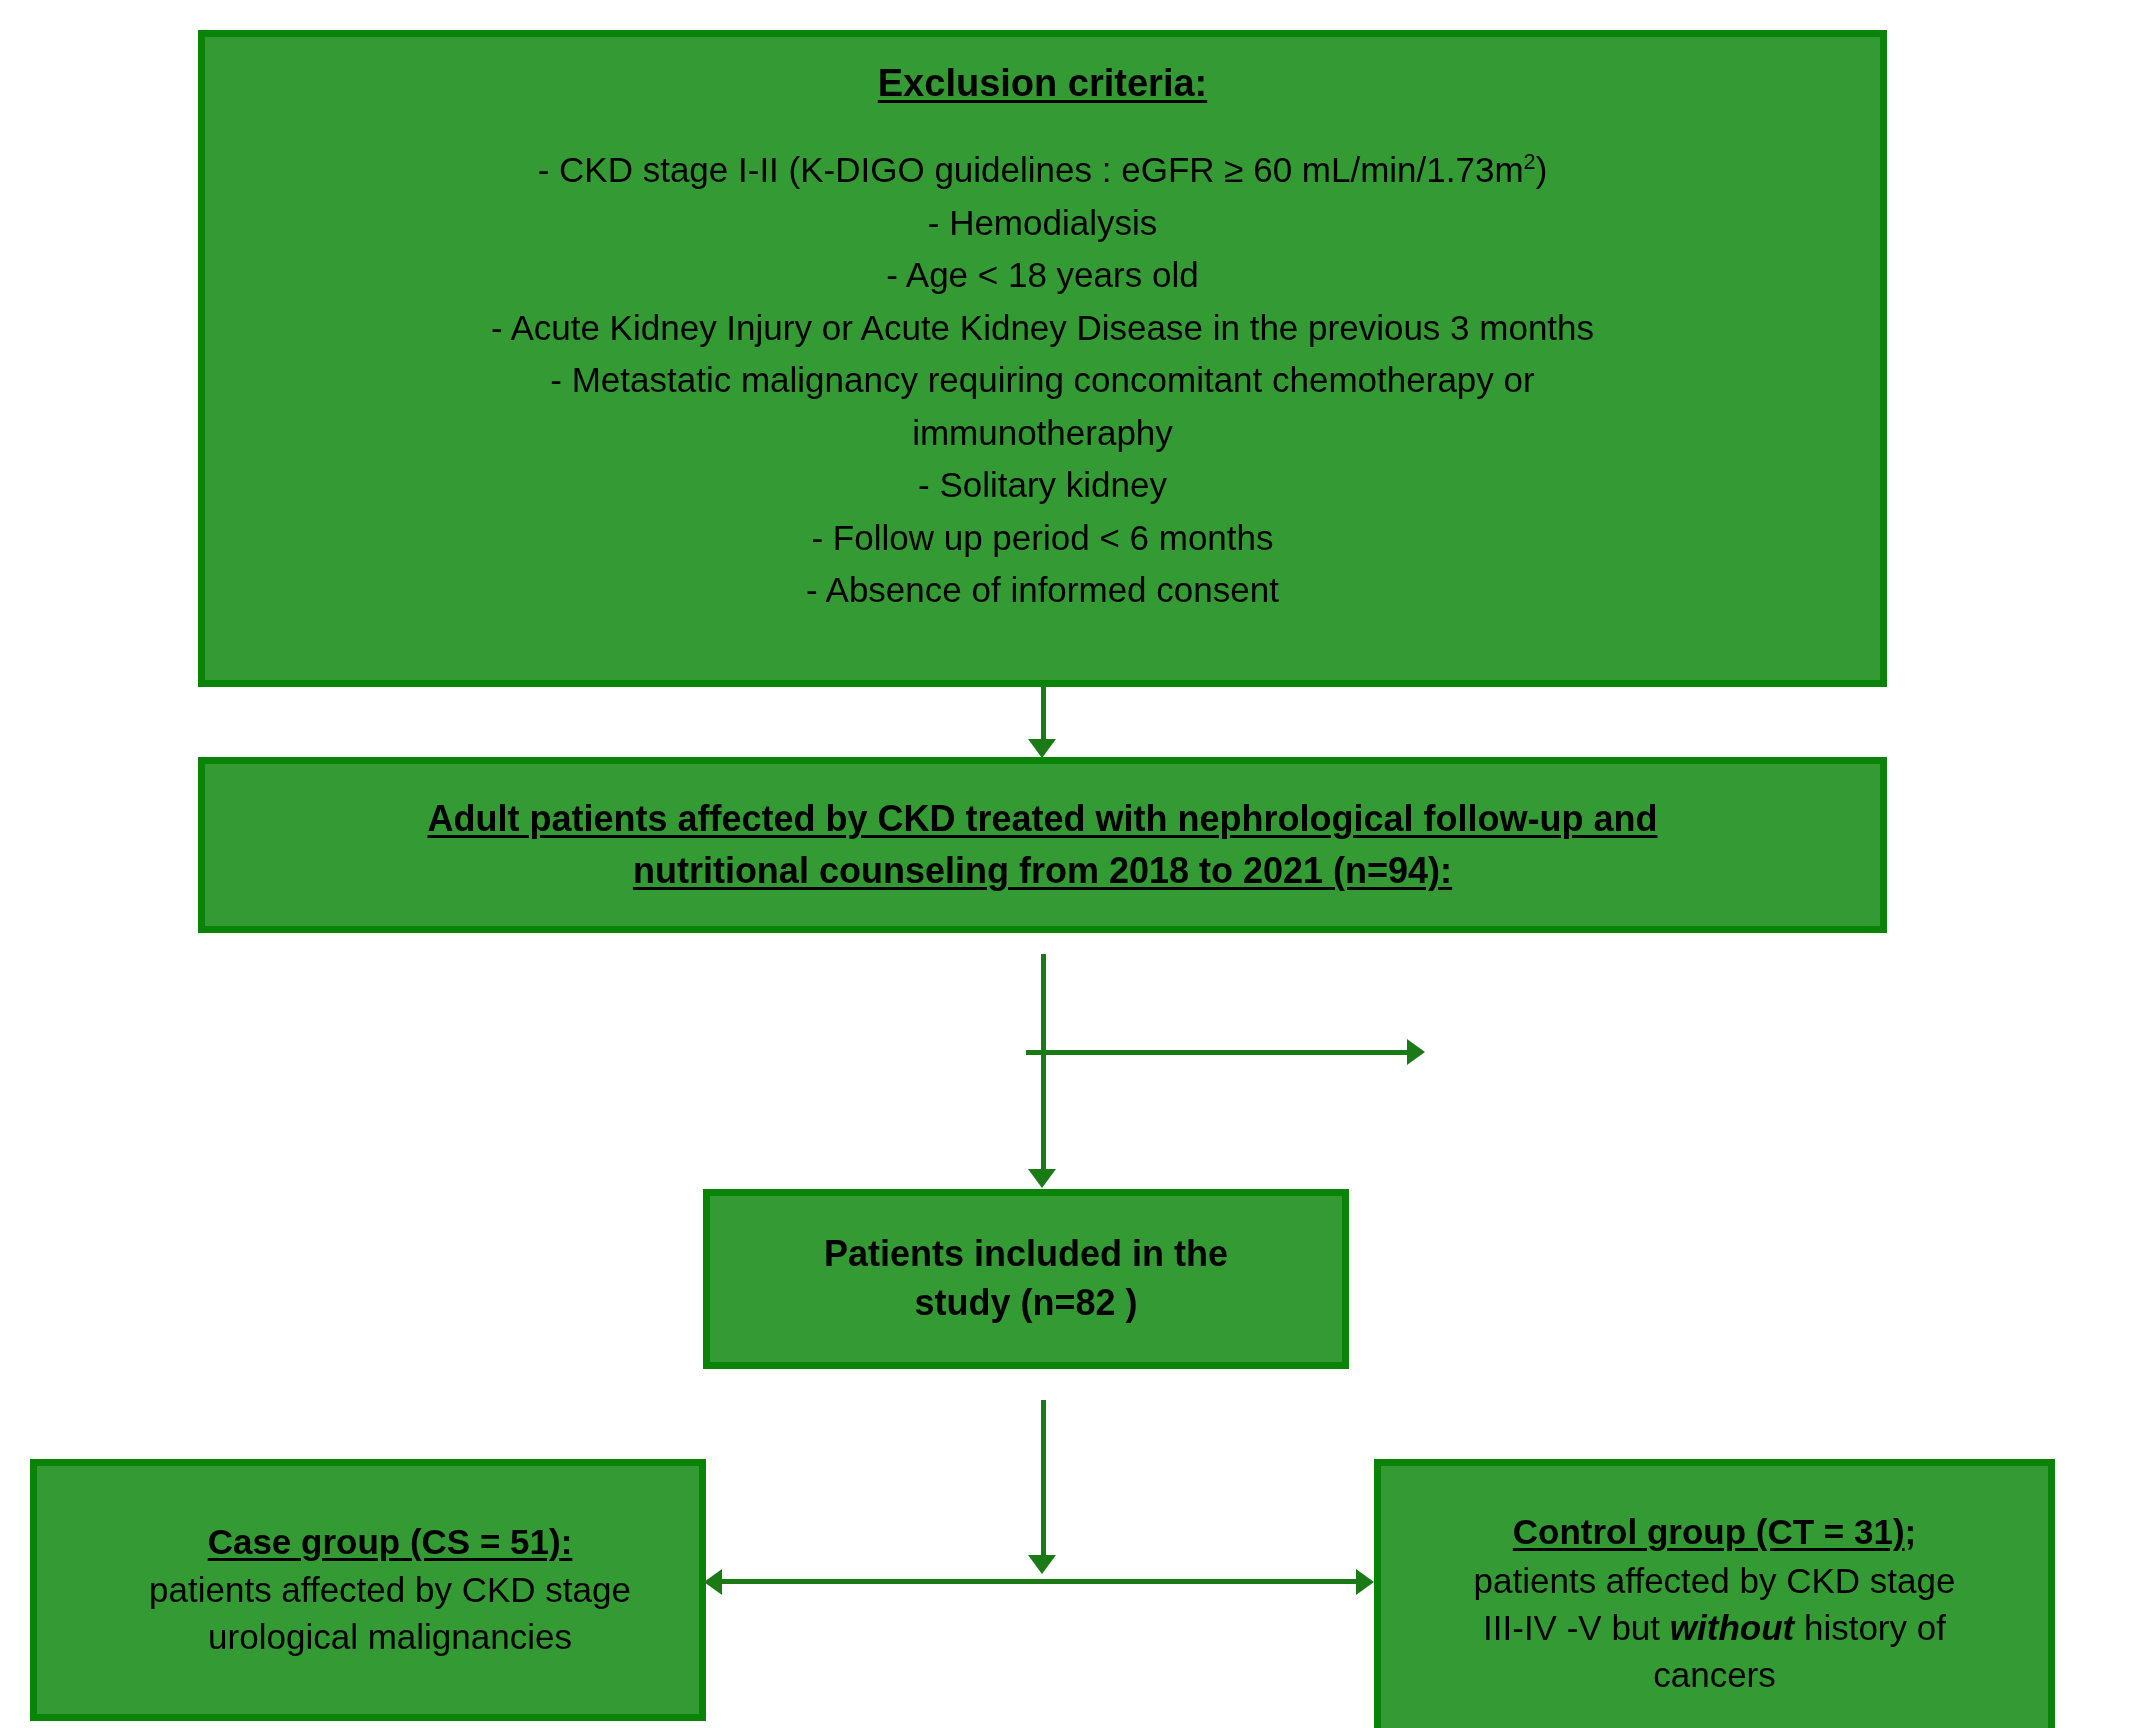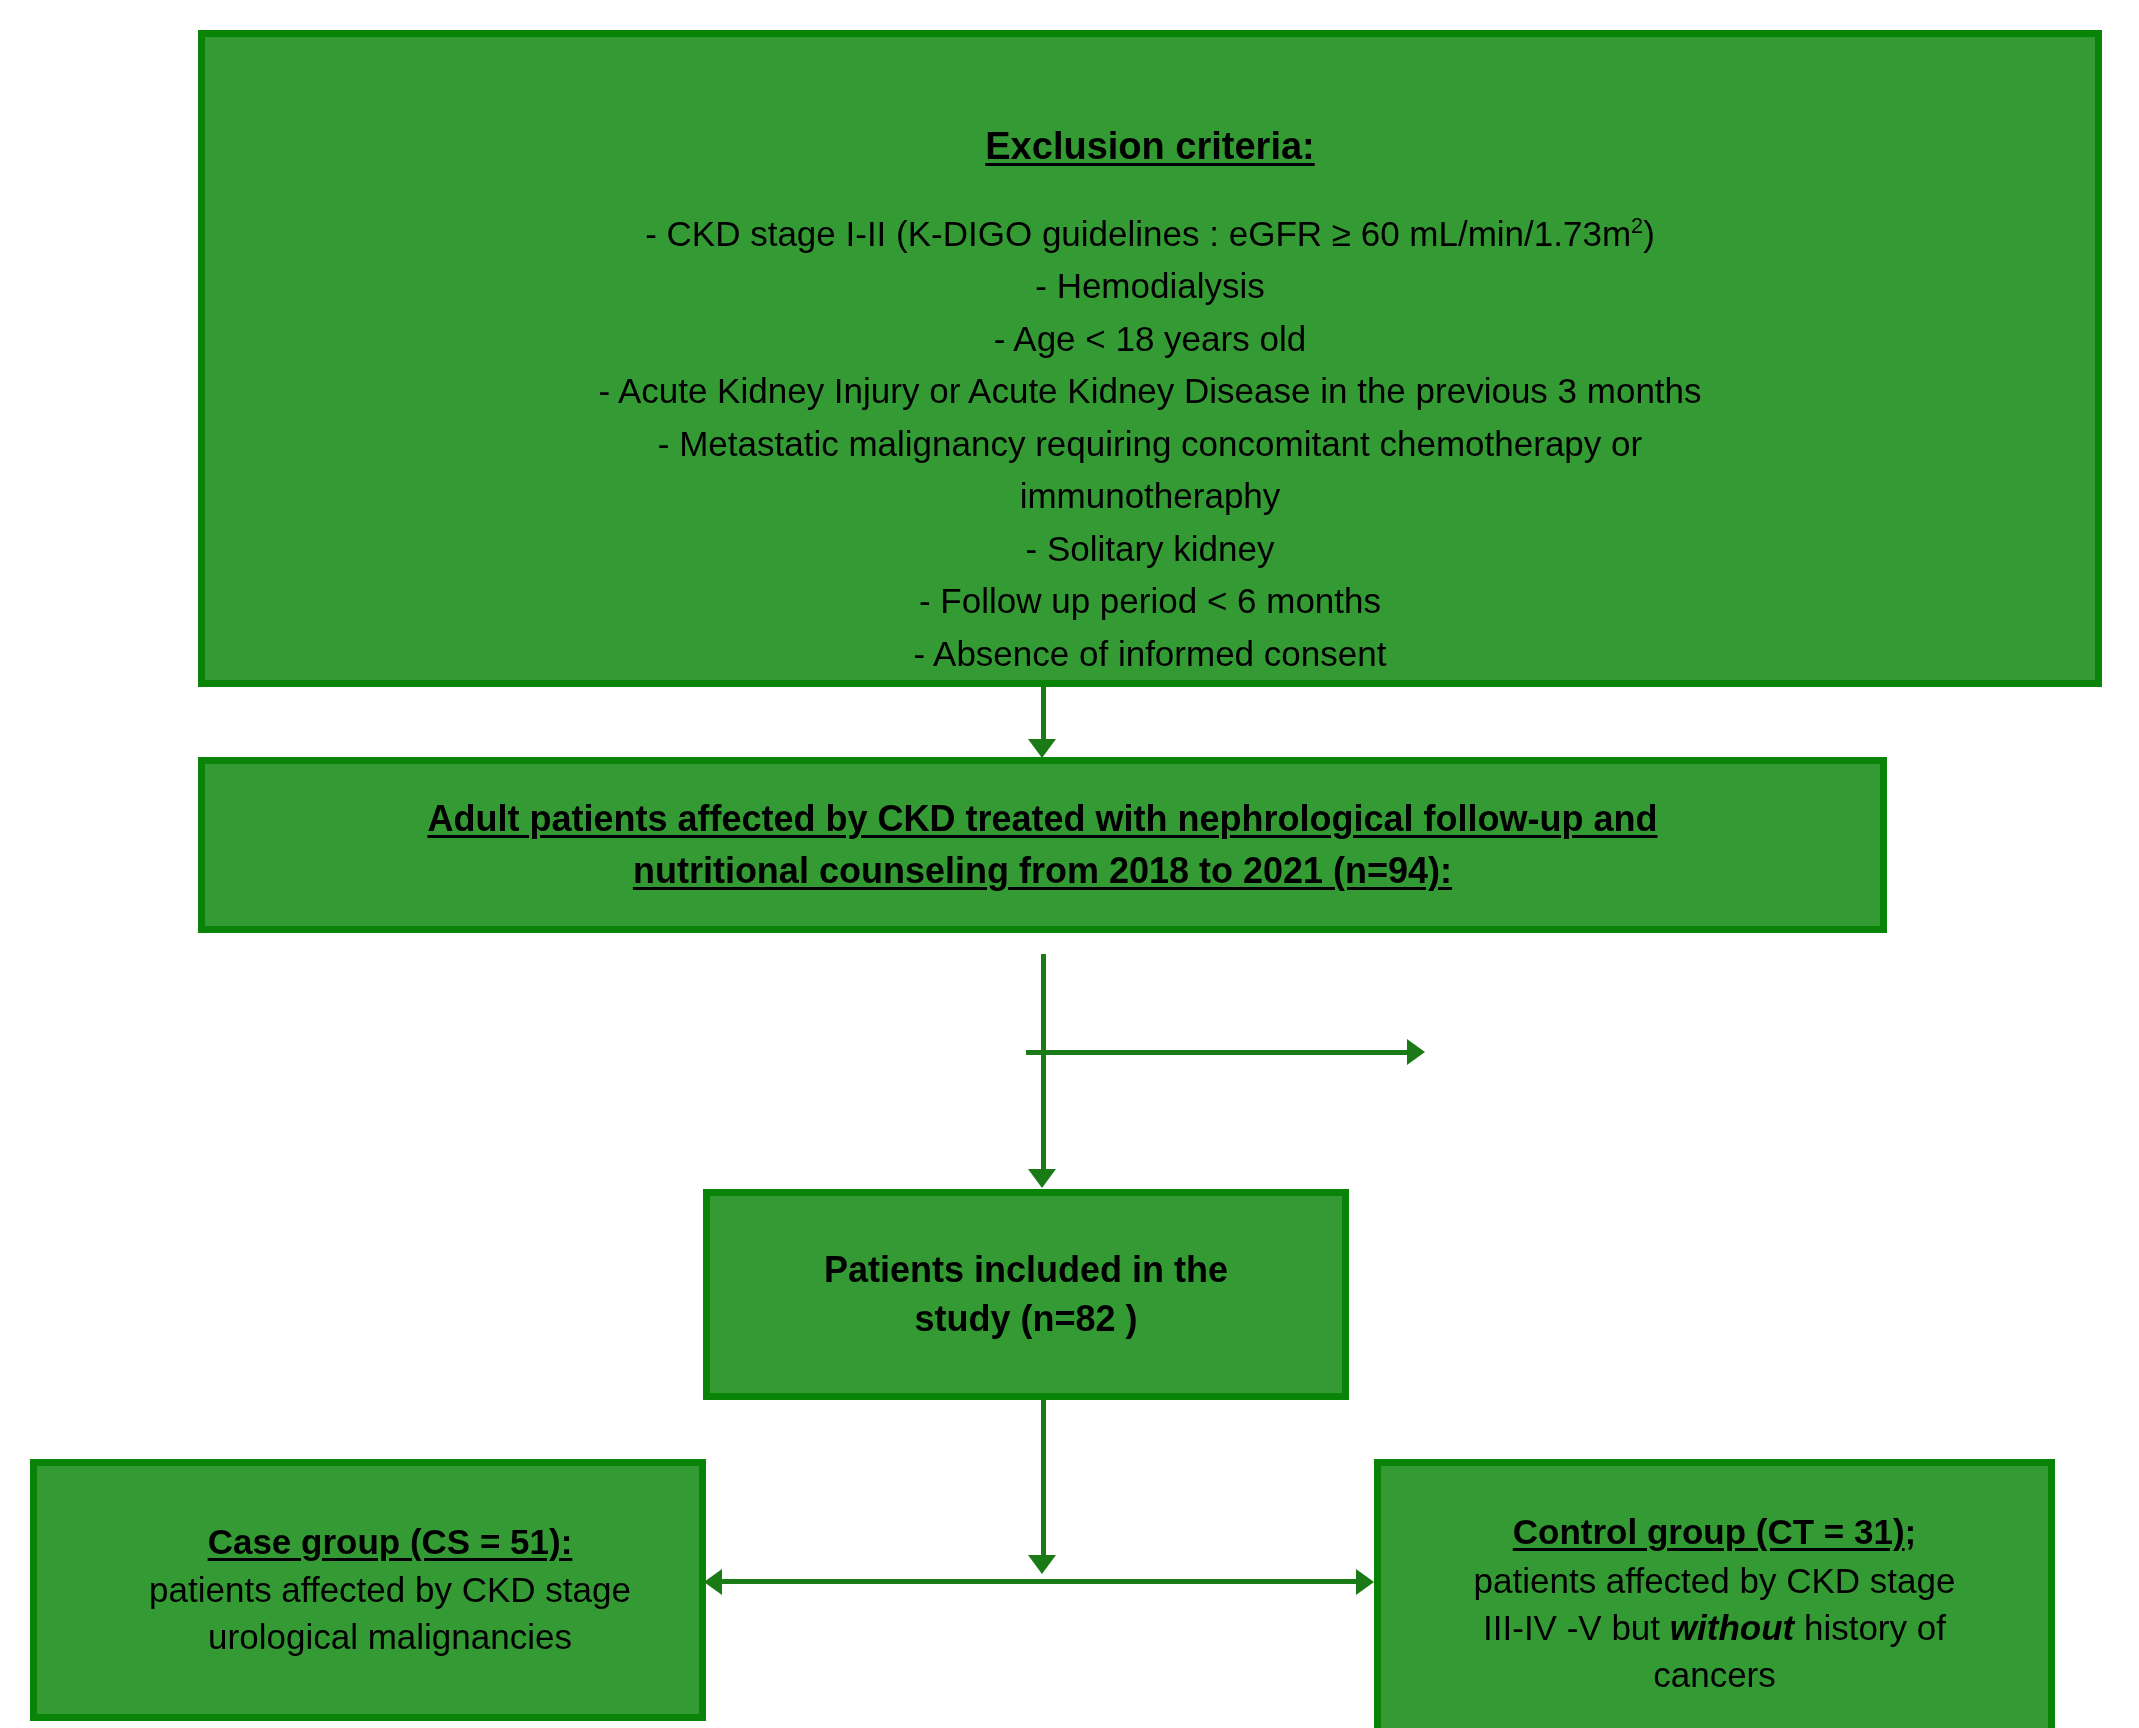--- a/index.html
+++ b/index.html
@@ -39,23 +39,23 @@
     text-decoration: underline;
     text-underline-offset: 3.9px;
     text-decoration-thickness: 3.2px;
   }
   .ln { display: block; }
 
   
   #exclusion-box {
     left: 198px;
     top: 30px;
-    width: 1904px;
+    width: 1689px;
     height: 657px;
-    justify-content: flex-end;
+    justify-content: flex-start;
     padding-top: 24.5px;
   }
   #exclusion-box .ttl {
     font-size: 38px;
     line-height: 1.12;
     margin-bottom: 40px;
   }
   #exclusion-box .crit {
     font-size: 35px;
     line-height: 1.50;
@@ -88,21 +88,21 @@
   #excluded-box .sub {
     font-size: 35px;
     line-height: 1.28;
   }
 
   
   #included-box {
     left: 703px;
     top: 1189px;
     width: 646px;
-    height: 211px;
+    height: 180px;
   }
   #included-box .hd {
     font-size: 36px;
     font-weight: bold;
     line-height: 1.36;
   }
 
   
   #case-box {
     left: 30px;

